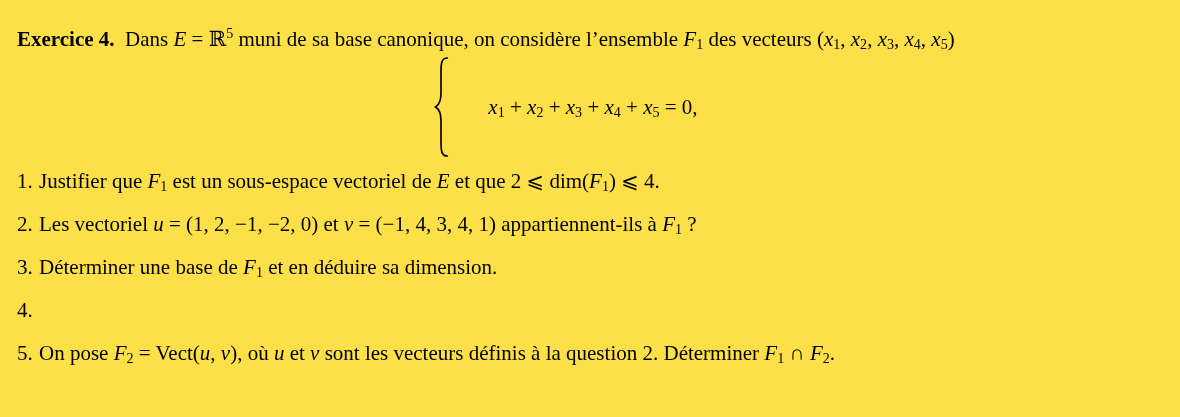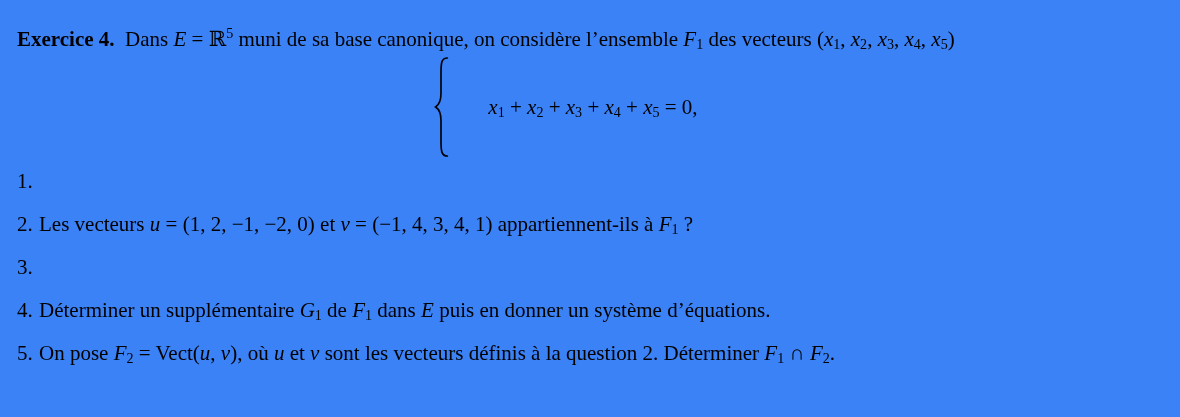--- a/index.html
+++ b/index.html
@@ -1,21 +1,21 @@
 <!DOCTYPE html>
 <html><head>
 <meta charset="utf-8">
 <style>
   html, body { margin: 0; padding: 0; background: #ffffff; }
   .page {
     position: relative;
     width: 1180px;
     height: 417px;
     box-sizing: border-box;
-    background: #3b82f6;
+    background: #fde047;
     color: #000000;
     font-family: "Liberation Serif", "DejaVu Serif", "DejaVu Sans", serif;
     font-size: 21px;
     padding: 25px 18px 0 17px;
     overflow: hidden;
   }
   .intro { margin: 0; }
   .line { display: block; line-height: 28px; white-space: nowrap; }
   .seg-p { font-style: normal; }
   .seg-i { font-style: italic; }
@@ -58,31 +58,32 @@
       <path d="M 14.5 2 C 8.5 2 8 7 8 17 L 8 38 C 8 46 6.5 49.5 2.5 52 C 6.5 54.5 8 58 8 66 L 8 87 C 8 97 8.5 102 14.5 102" fill="none" stroke="#000000" stroke-width="1.7" stroke-linecap="round"></path>
     </svg>
     <div class="eq-rows">
       <div class="eq-row"><span class="seg-i">x</span><sub>1</sub><span class="seg-p"> + </span><span class="seg-i">x</span><sub>2</sub><span class="seg-p"> + </span><span class="seg-i">x</span><sub>3</sub><span class="seg-p"> + </span><span class="seg-i">x</span><sub>4</sub><span class="seg-p"> + </span><span class="seg-i">x</span><sub>5</sub><span class="seg-p"> = 0,</span></div>
     </div>
   </div>
 
   <div class="questions">
     <div class="q">
       <span class="q-num">1.</span>
+      <span class="q-text"><span class="seg-p">Justifier que </span><span class="seg-i">F</span><sub>1</sub><span class="seg-p"> est un sous-espace vectoriel de </span><span class="seg-i">E</span><span class="seg-p"> et que 2 ⩽ dim(</span><span class="seg-i">F</span><sub>1</sub><span class="seg-p">) ⩽ 4.</span></span>
     </div>
     <div class="q">
       <span class="q-num">2.</span>
-      <span class="q-text"><span class="seg-p">Les vecteurs </span><span class="seg-i">u</span><span class="seg-p"> = (1, 2, −1, −2, 0) et </span><span class="seg-i">v</span><span class="seg-p"> = (−1, 4, 3, 4, 1) appartiennent-ils à </span><span class="seg-i">F</span><sub>1</sub><span class="seg-p"> ?</span></span>
+      <span class="q-text"><span class="seg-p">Les vectoriel </span><span class="seg-i">u</span><span class="seg-p"> = (1, 2, −1, −2, 0) et </span><span class="seg-i">v</span><span class="seg-p"> = (−1, 4, 3, 4, 1) appartiennent-ils à </span><span class="seg-i">F</span><sub>1</sub><span class="seg-p"> ?</span></span>
     </div>
     <div class="q">
       <span class="q-num">3.</span>
+      <span class="q-text"><span class="seg-p">Déterminer une base de </span><span class="seg-i">F</span><sub>1</sub><span class="seg-p"> et en déduire sa dimension.</span></span>
     </div>
     <div class="q">
       <span class="q-num">4.</span>
-      <span class="q-text"><span class="seg-p">Déterminer un supplémentaire </span><span class="seg-i">G</span><sub>1</sub><span class="seg-p"> de </span><span class="seg-i">F</span><sub>1</sub><span class="seg-p"> dans </span><span class="seg-i">E</span><span class="seg-p"> puis en donner un système d’équations.</span></span>
     </div>
     <div class="q">
       <span class="q-num">5.</span>
       <span class="q-text"><span class="seg-p">On pose </span><span class="seg-i">F</span><sub>2</sub><span class="seg-p"> = Vect(</span><span class="seg-i">u</span><span class="seg-p">, </span><span class="seg-i">v</span><span class="seg-p">), où </span><span class="seg-i">u</span><span class="seg-p"> et </span><span class="seg-i">v</span><span class="seg-p"> sont les vecteurs définis à la question 2. Déterminer </span><span class="seg-i">F</span><sub>1</sub><span class="seg-p"> ∩ </span><span class="seg-i">F</span><sub>2</sub><span class="seg-p">.</span></span>
     </div>
   </div>
 
 </div>
 
 </body></html>

